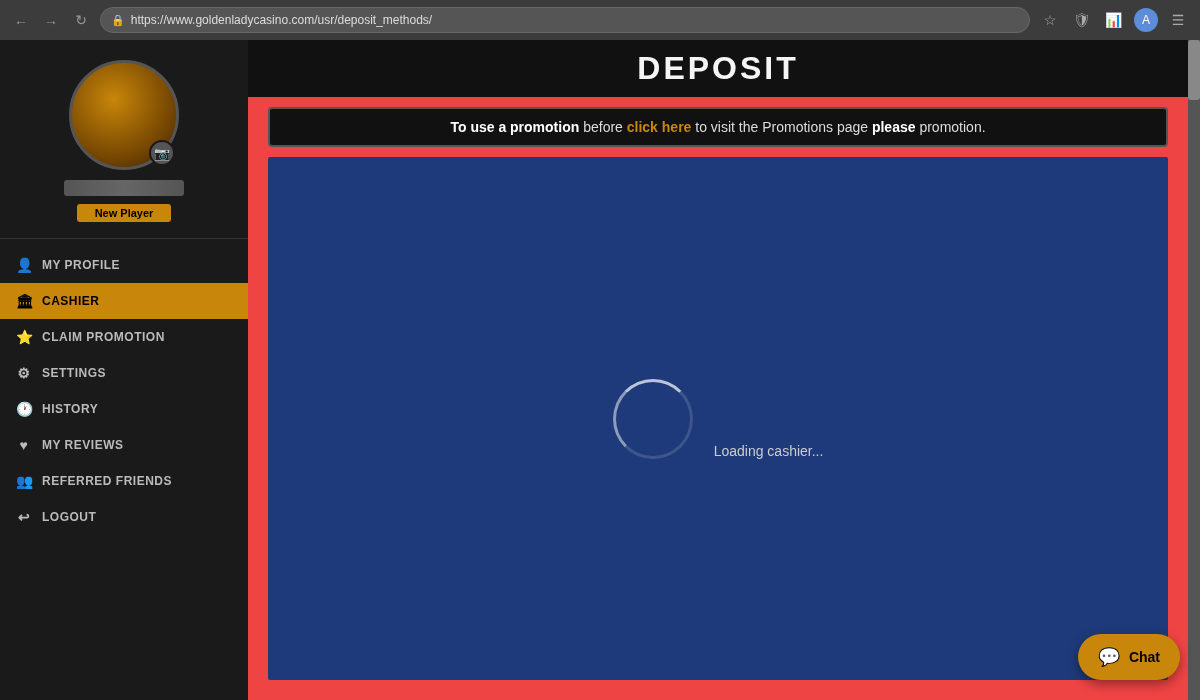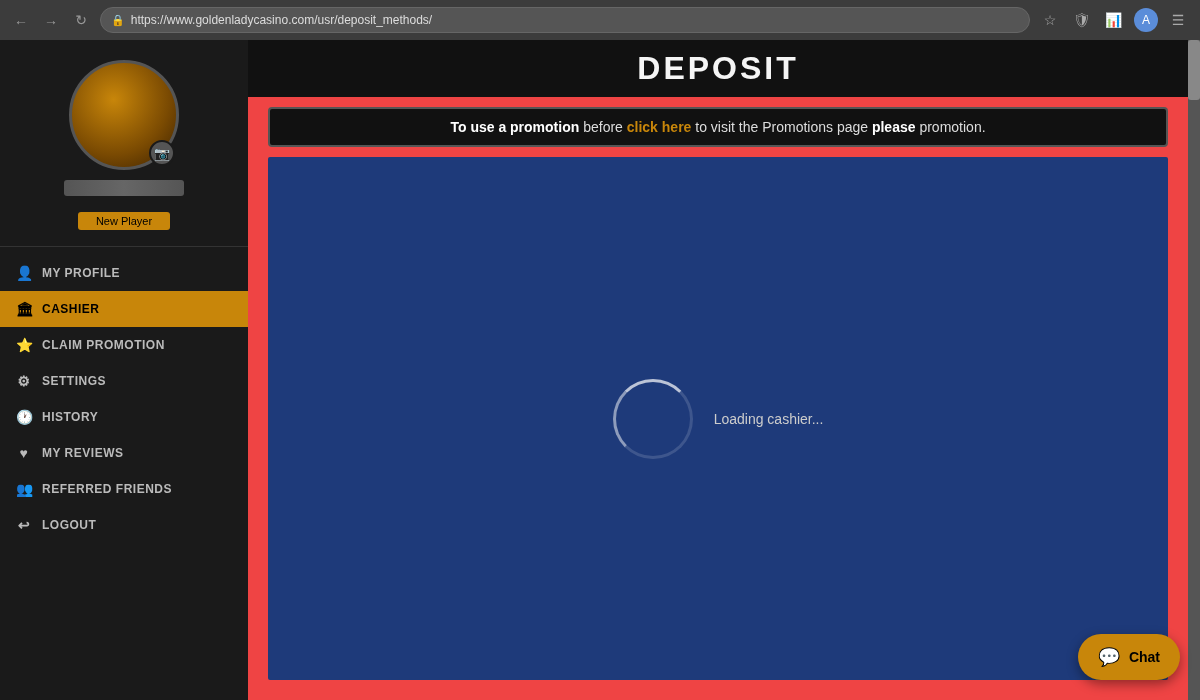--- a/index.html
+++ b/index.html
@@ -157,25 +157,24 @@
       margin-bottom: 8px;
       min-width: 120px;
       height: 16px;
       background: linear-gradient(90deg, #555 0%, #666 50%, #555 100%);
     }
 
     .new-player-badge {
       background: #c8860a;
       color: #000;
       font-size: 11px;
-      font-weight: normal;
+      font-weight: bold;
       padding: 3px 18px;
       border-radius: 3px;
       cursor: pointer;
-      margin-top: 8px;
     }
 
     
     .nav-menu {
       display: flex;
       flex-direction: column;
       padding: 8px 0;
     }
 
     .nav-item {
@@ -245,21 +244,21 @@
       margin: 0 20px 20px;
       border-radius: 2px;
       display: flex;
       align-items: center;
       justify-content: center;
       position: relative;
     }
 
     .loading-container {
       display: flex;
-      align-items: center;
+      align-items: flex-end;
       gap: 21px;
     }
 
     .loading-spinner {
       width: 80px;
       height: 80px;
       border-radius: 50%;
       border: 3px solid rgba(255,255,255,0.15);
       border-top: 3px solid rgba(255,255,255,0.7);
       border-left: 3px solid rgba(255,255,255,0.5);

